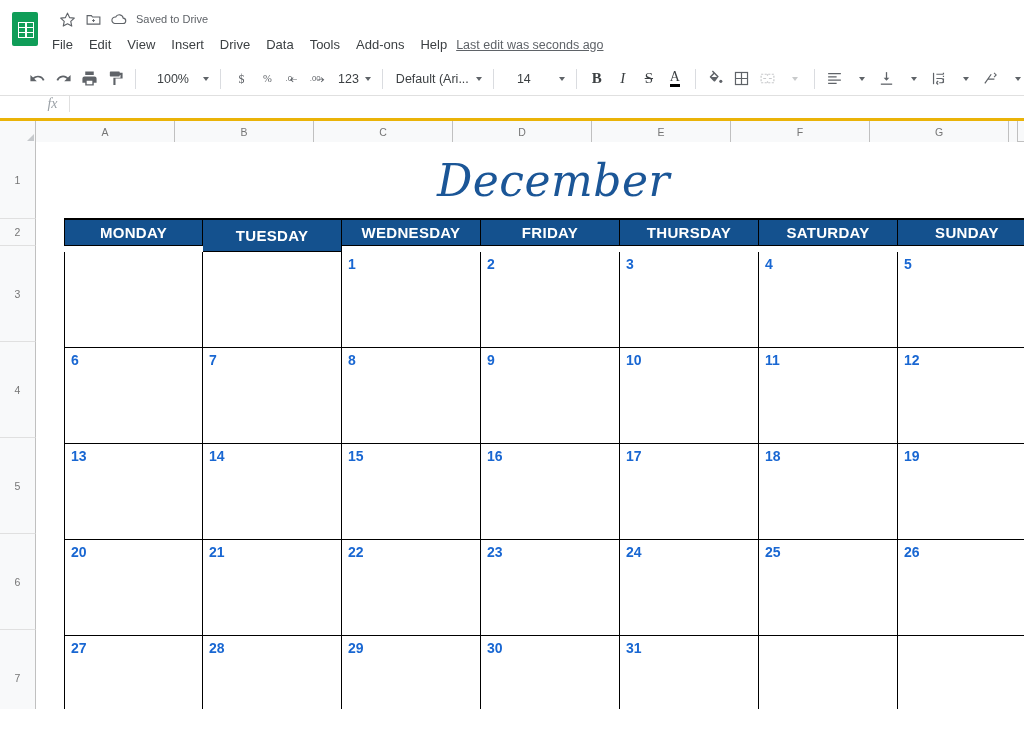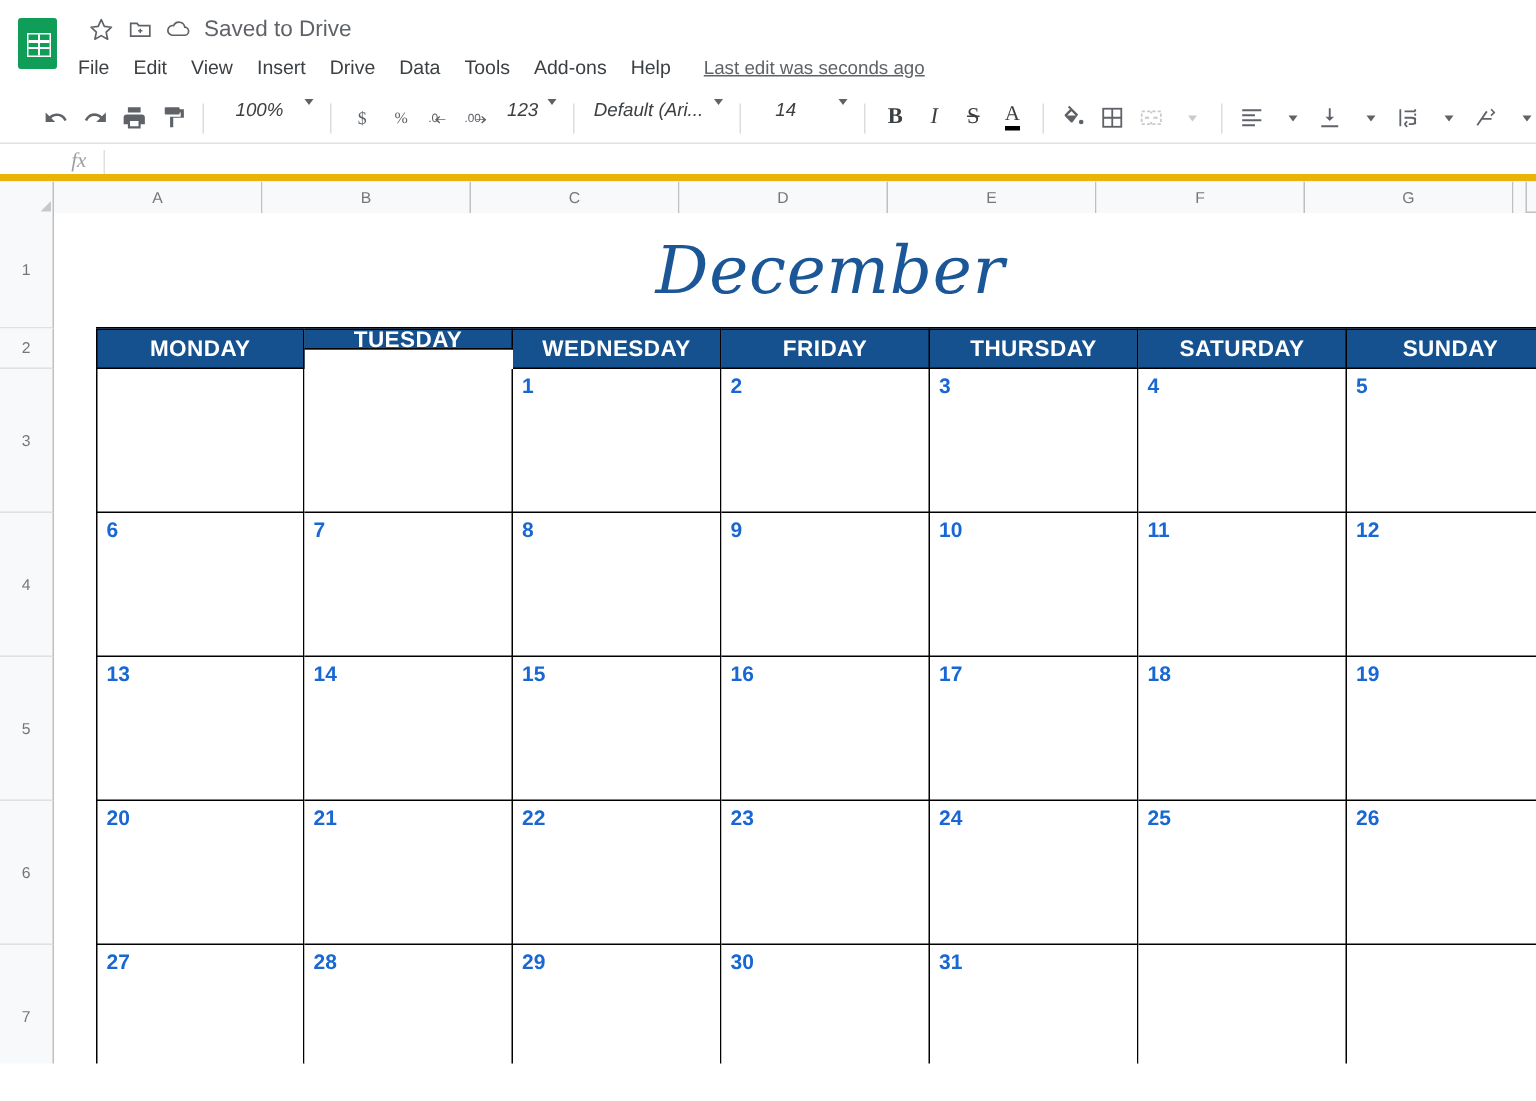--- a/index.html
+++ b/index.html
@@ -51,38 +51,38 @@
   }
   .title-row1 { display: flex; align-items: center; }
   .title-icons { display: flex; align-items: center; gap: 0; margin-left: 10px; }
   .ticon {
     width: 26px; height: 26px;
     display: flex; align-items: center; justify-content: center;
     color: #5f6368;
     cursor: pointer;
   }
   .saved-text {
-    font-size: 15px; color: #5f6368;
+    font-size: 11px; color: #5f6368;
     margin-left: 4px; white-space: nowrap;
   }
   .menubar {
     display: flex; align-items: center;
     gap: 0; margin-top: 2px;
   }
   .menu-item {
     font-size: 13px; color: #3c4043;
     padding: 3px 8px;
     border-radius: 3px;
     cursor: pointer;
     white-space: nowrap;
   }
   .last-edit {
     font-size: 12.5px; color: #5f6368;
     text-decoration: underline;
-    margin-left: 14px; white-space: nowrap; cursor: pointer;
+    margin-left: 1px; white-space: nowrap; cursor: pointer;
   }
 
   
   .toolbar {
     height: 34px;
     display: flex; align-items: center;
     padding: 0 8px 0 24px;
     background: #ffffff;
     border-bottom: 1px solid #e0e0e0;
     gap: 0;
@@ -95,24 +95,23 @@
     border-radius: 2px;
   }
   .tb.disabled { opacity: 0.34; }
   .tb-sep {
     width: 1px; height: 20px;
     background: #dadce0; margin: 0 7px;
     flex: 0 0 auto;
   }
   .tb-text { font-size: 12.5px; color: #3c4043; white-space: nowrap; }
   .tb-combo {
-    display: flex; align-items: flex-start; gap: 4px;
+    display: flex; align-items: center; gap: 4px;
     padding: 0 4px 0 6px; height: 26px; cursor: pointer;
     border-radius: 2px;
-    font-style: italic;
   }
   .caret {
     width: 0; height: 0;
     border-left: 3.5px solid transparent;
     border-right: 3.5px solid transparent;
     border-top: 4px solid #5f6368;
     margin-left: 2px;
   }
   .zoom-box { width: 48px; text-align: center; }
   .font-box { width: 74px; overflow: hidden; text-overflow: ellipsis; }
@@ -121,23 +120,23 @@
   .italic { font-style: italic; font-family: "Liberation Serif", serif; font-size: 15px; color:#3c4043;}
   .strike { text-decoration: line-through; font-family: "Liberation Serif", serif; font-size: 15px; color:#3c4043;}
   .textcolor {
     font-family: "Liberation Serif", serif; font-size: 14px; color: #3c4043;
     border-bottom: 3px solid #000; line-height: 14px; padding-bottom: 0px;
   }
 
   
   .formulabar {
     height: 25px;
-    display: flex; align-items: flex-end;
-    background: #ffffff;
-    border-bottom: 5px solid #eab308;
+    display: flex; align-items: flex-start;
+    background: #ffffff;
+    border-bottom: 3px solid #eab308;
   }
   .namebox {
     width: 36px;
     border-right: 1px solid #e0e0e0;
     background: #fff;
   }
   .fx {
     width: 34px;
     display: flex; align-items: center; justify-content: center;
     font-family: "Liberation Serif", serif;
@@ -459,21 +458,21 @@
 
     <div class="cells">
 
       <div class="grid-row">
         <div class="cell cal-title-cell" style="width:979px;height:77px">December</div>
         <div class="cell plain-cell" style="width:9px;height:77px"></div>
       </div>
 
       <div class="grid-row">
         <div class="cell dayhead first" style="width:139px;height:27px">MONDAY</div>
-        <div class="cell dayhead" style="width:139px;height:14px">TUESDAY</div>
+        <div class="cell dayhead" style="width:139px;height:33px">TUESDAY</div>
         <div class="cell dayhead" style="width:139px;height:27px">WEDNESDAY</div>
         <div class="cell dayhead" style="width:139px;height:27px">FRIDAY</div>
         <div class="cell dayhead" style="width:139px;height:27px">THURSDAY</div>
         <div class="cell dayhead" style="width:139px;height:27px">SATURDAY</div>
         <div class="cell dayhead" style="width:139px;height:27px">SUNDAY</div>
         <div class="cell plain-cell" style="width:9px;height:27px"></div>
       </div>
 
       <div class="grid-row">
         <div class="cell datecell first" style="width:139px;height:96px"><span class="datenum"></span></div>

